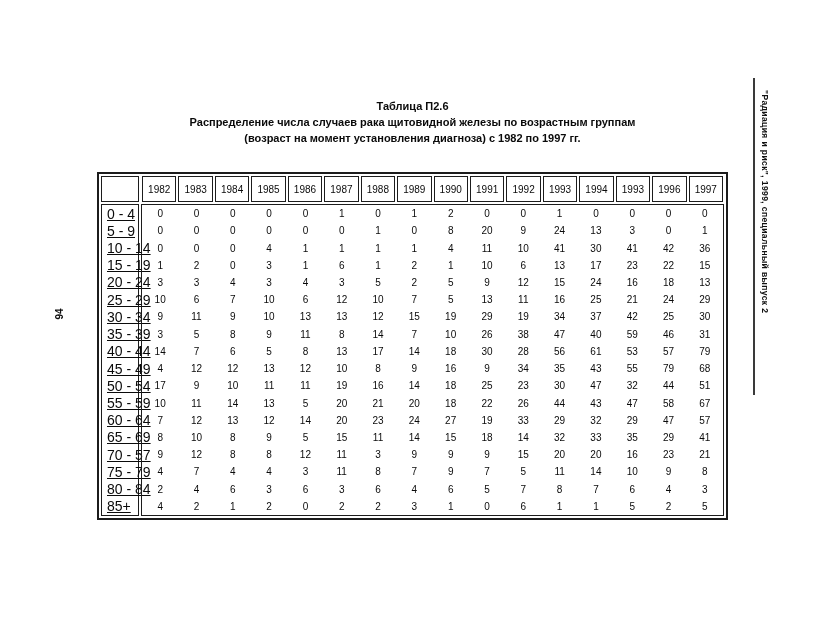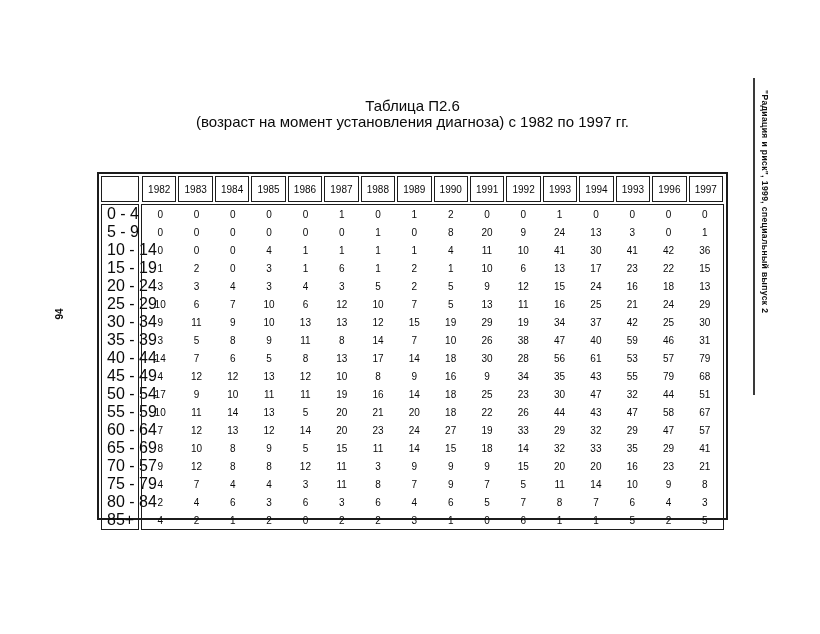--- a/index.html
+++ b/index.html
@@ -6,21 +6,21 @@
   body {
     width:820px; height:634px; position:relative; overflow:hidden;
     background:#ffffff; color:#000;
     font-family:"Liberation Sans", sans-serif;
   }
   .page { position:absolute; inset:0; }
 
   
   .title-block {
     position:absolute; left:97px; top:98px; width:631px;
-    text-align:center; font-weight:normal; font-size:15px; line-height:16px;
+    text-align:center; font-weight:bold; font-size:11px; line-height:16px;
     color:#0a0a0a;
   }
 
   
   .tbl {
     position:absolute; left:97px; top:172px; width:631px; height:348px;
     box-sizing:border-box; border:2px solid #1c1c1c; padding:2px;
     display:flex; flex-direction:column; background:#fff;
   }
   .hdr {
@@ -37,21 +37,21 @@
   .bodyarea {
     flex:1; margin-top:2px;
     display:grid; grid-template-columns:38px 1fr; column-gap:2px;
   }
   .agecol {
     border:1px solid #1c1c1c;
     display:grid; grid-auto-rows:1fr;
   }
   .acell {
     display:flex; align-items:center; padding-left:5px;
-    font-size:16px; color:#0a0a0a; white-space:nowrap;
+    font-size:14px; color:#0a0a0a; white-space:nowrap;text-decoration:underline;
   }
   .valbox {
     border:1px solid #1c1c1c;
     display:grid; grid-template-columns:repeat(16,1fr); grid-auto-rows:1fr;
   }
   .vcell {
     display:flex; align-items:center; justify-content:center;
     font-size:10px; color:#0a0a0a;
   }
 
@@ -76,20 +76,21 @@
 </style>
 </head>
 <body>
 
 <div class="page">
 
   <div class="page-num">94</div>
 
   <div class="title-block">
     <div>Таблица П2.6</div>
+    <div>Распределение числа случаев рака щитовидной железы по возрастным группам</div>
     <div>(возраст на момент установления диагноза) с 1982 по 1997 гг.</div>
   </div>
 
   <div class="tbl">
     <div class="hdr">
       <div class="hcorner"></div>
       <div class="hyears">
           <div class="hcell">1982</div>
           <div class="hcell">1983</div>
           <div class="hcell">1984</div>

